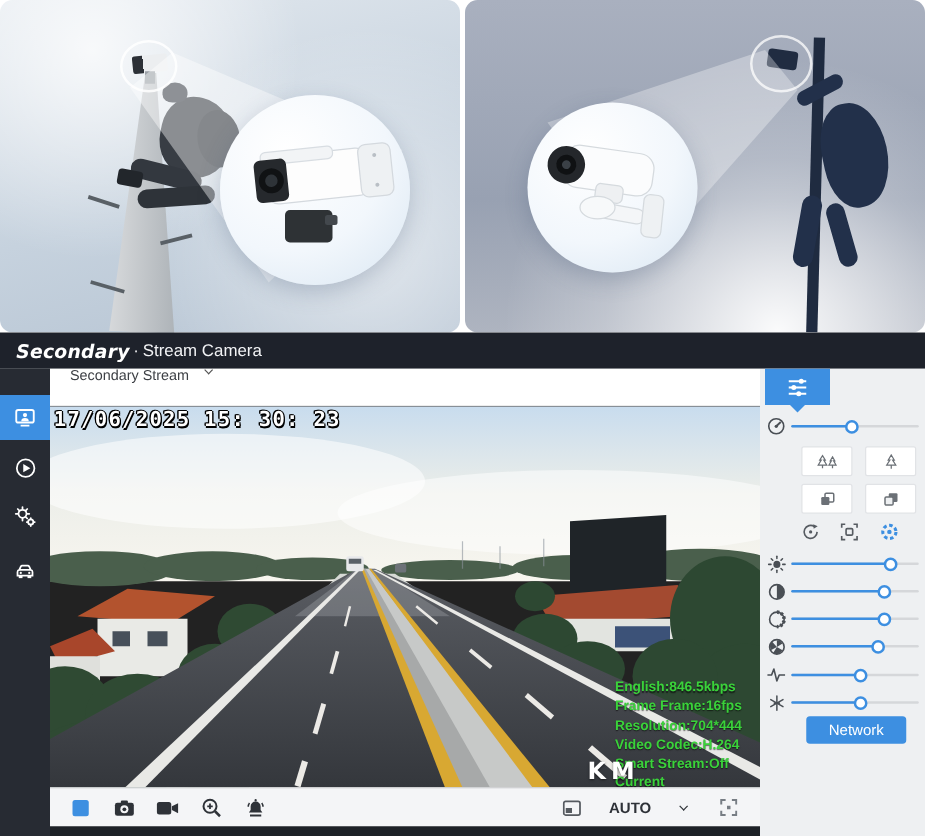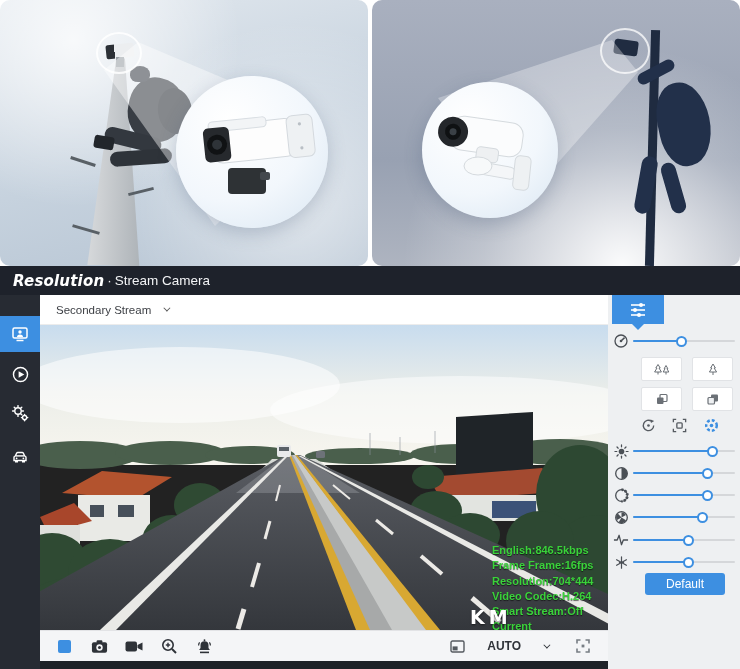--- a/index.html
+++ b/index.html
@@ -26,21 +26,21 @@
   .topbar{position:absolute;left:0;top:266px;width:740px;height:29px;background:#1e222b;display:flex;align-items:center;}
   .logo-script{font-family:"DejaVu Sans",sans-serif;font-style:italic;font-weight:bold;color:#fff;font-size:15px;margin-left:13px;letter-spacing:.2px;}
   .logo-rest{color:#f2f3f5;font-size:13.5px;margin-left:3px;}
   .topbar-right{margin-left:auto;display:flex;align-items:center;gap:7px;color:#e8eaee;font-size:12px;padding-right:14px;}
   .chev{display:inline-block;width:5px;height:5px;border-right:1.4px solid currentColor;border-bottom:1.4px solid currentColor;transform:rotate(45deg) translateY(-2px);}
 
   .sidebar{position:absolute;left:0;top:295px;width:40px;height:374px;background:#272b33;}
   .side-item{position:absolute;left:0;width:40px;height:36px;display:flex;align-items:center;justify-content:center;}
   .side-item.active{background:var(--accent);}
 
-  .streambar{position:absolute;left:40px;top:295px;width:568px;height:30px;background:#ffffff;border-bottom:1px solid #ececec;display:flex;align-items:center;color:#3c3f44;font-size:11.5px;}
+  .streambar{position:absolute;left:40px;top:295px;width:568px;height:30px;background:#ffffff;border-bottom:1px solid #ececec;display:flex;color:#3c3f44;font-size:11.5px;}
   .streambar .chev{color:#555;margin-left:12px;}
 
   .videobox{position:absolute;left:40px;top:325px;width:568px;height:305px;background:#222;overflow:hidden;}
   .osd-ts{position:absolute;left:3px;top:1px;font-family:"DejaVu Sans Mono",monospace;font-weight:bold;font-size:16.5px;letter-spacing:1px;color:#fff;
     text-shadow:-1px 0 #000,1px 0 #000,0 -1px #000,0 1px #000,1px 1px #000,-1px -1px #000;}
   .osd-stats{position:absolute;left:452px;top:218px;color:#3ad23a;font-size:11px;font-weight:bold;line-height:15.3px;text-shadow:0 1px 1px rgba(0,0,0,.6);}
   .osd-km{position:absolute;left:430px;top:281px;color:#fff;font-size:19px;font-weight:bold;letter-spacing:4px;font-family:"DejaVu Sans",sans-serif;text-shadow:0 1px 2px rgba(0,0,0,.55);}
 
   .toolbar{position:absolute;left:40px;top:630px;width:568px;height:31px;background:#f4f5f7;border-top:1px solid #e2e3e6;display:flex;align-items:center;}
   .tb-icon{display:flex;align-items:center;justify-content:center;width:18px;height:18px;margin-left:17px;}
@@ -137,21 +137,21 @@
         </g>
 
         <rect x="48" y="82" width="46" height="12" rx="6" fill="#f4f6f8" stroke="#d5dade" stroke-width="1" transform="rotate(10 70 88)"></rect>
         <rect x="92" y="74" width="16" height="34" rx="5" fill="#eef1f3" stroke="#d5dade" stroke-width="1" transform="rotate(6 100 90)"></rect>
         <ellipse cx="56" cy="84" rx="14" ry="9" fill="#f7f9fa" stroke="#d5dade" stroke-width="1"></ellipse>
       </svg>
     </div>
   </div>
 
   <div class="topbar">
-    <span class="logo-script">Resolution</span>
+    <span class="logo-script">Secondary</span>
     <span class="logo-rest">·</span>
     <span class="logo-rest">Stream Camera</span>
   </div>
 
   <div class="sidebar">
     <div class="side-item active" style="top:21px;">
       <svg width="20" height="20" viewBox="0 0 20 20">
         <rect x="3" y="4" width="14" height="10" rx="1.5" fill="none" stroke="#fff" stroke-width="1.5"></rect>
         <circle cx="10" cy="8" r="1.7" fill="#fff"></circle>
         <path d="M7,13 a3,2.6 0 0 1 6,0 z" fill="#fff"></path>
@@ -301,20 +301,21 @@
         <line x1="381" y1="231" x2="402" y2="249" stroke-width="4"></line>
         <line x1="432" y1="273" x2="460" y2="297" stroke-width="5"></line>
       </g>
 
       <g>
         <rect x="237" y="120" width="14" height="12" rx="2" fill="#e8e9eb"></rect>
         <rect x="239" y="122" width="10" height="4" fill="#5a6168"></rect>
       </g>
       <rect x="276" y="126" width="9" height="7" rx="1.5" fill="#6d7278"></rect>
     </svg>
+    <div class="osd-ts">17/06/2025  15: 30: 23</div>
     <div class="osd-stats">
       <div>English:846.5kbps</div>
       <div>Frame Frame:16fps</div>
       <div>Resolution:704*444</div>
       <div>Video Codec:H.264</div>
       <div>Smart Stream:Off</div>
       <div>Current Connections:3</div>
     </div>
     <div class="osd-km">KM 811+600</div>
   </div>
@@ -553,16 +554,16 @@
             </g>
           </svg>
       </span>
       <div class="slider" style="--val: 54;">
         <div class="track"></div>
           <div class="fill"></div>
           <div class="knob"></div>
       </div>
     </div>
 
-    <button class="default-btn">Default</button>
+    <button class="default-btn">Network</button>
   </div>
 
 </div>
 
 </body></html>

